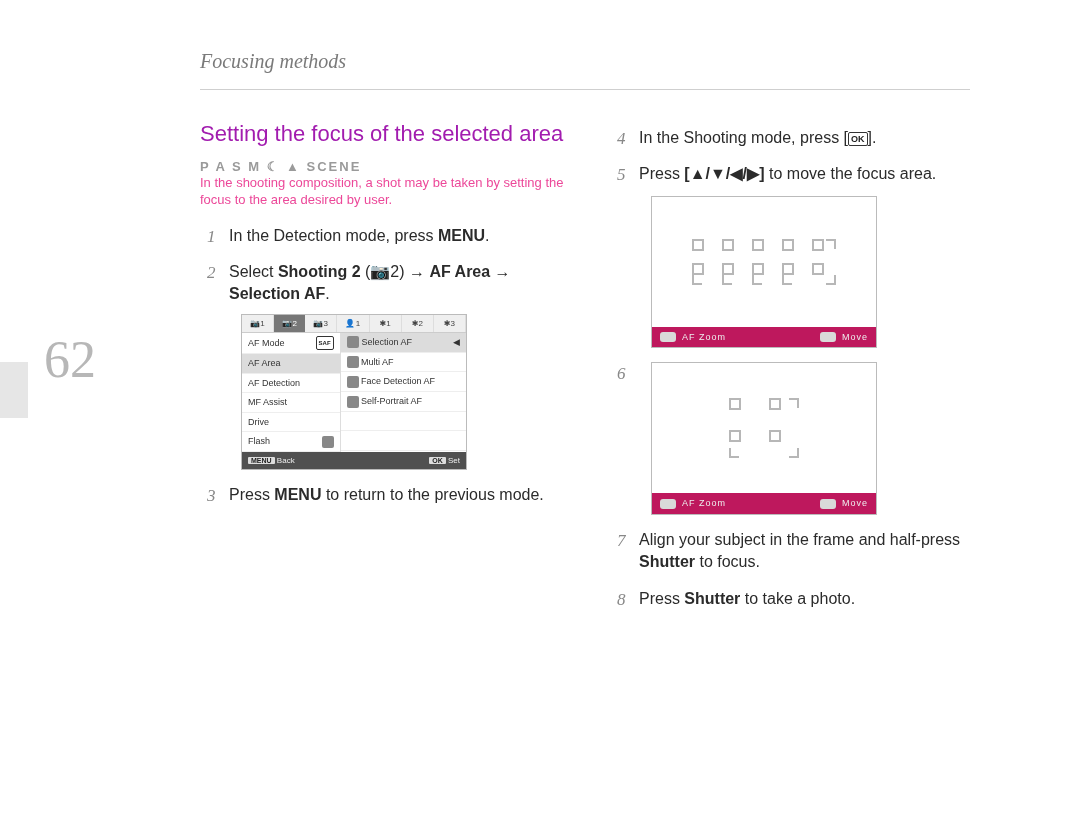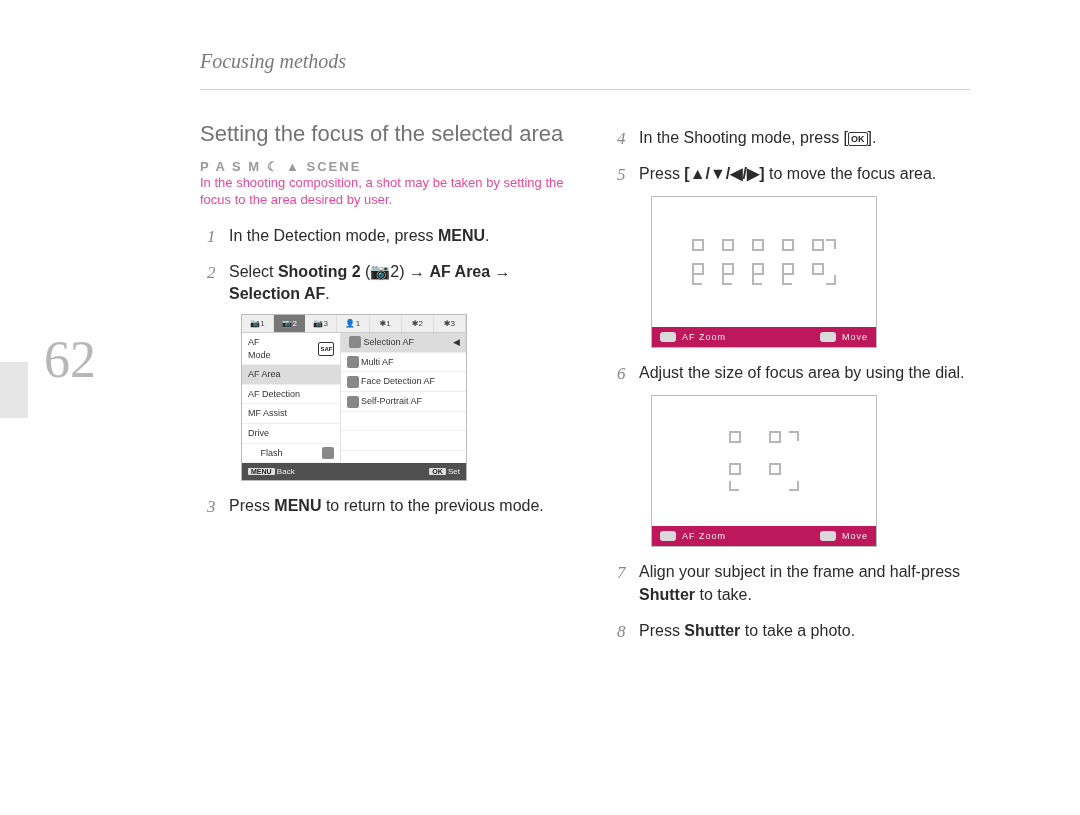--- a/index.html
+++ b/index.html
@@ -50,21 +50,21 @@
   .columns {
     margin-left: 60px;
     width: 780px;
     display: flex;
     gap: 40px;
   }
   .col { flex: 1 1 0; }
   h2 {
     font-size: 22px;
     font-weight: 400;
-    color: #737373;
+    color: #a21caf;
     margin: 0 0 10px 0;
     line-height: 1.3;
   }
   .mode-line {
     font-family: 'Arial Narrow', Arial, sans-serif;
     color: #9a9a9a;
     font-weight: bold;
     font-size: 13px;
     letter-spacing: 2px;
     margin-bottom: 0;
@@ -155,23 +155,22 @@
     padding: 3px 6px;
     border-bottom: 1px solid #eee;
     font-size: 9px;
   }
   .menu-left .menu-item.sel,
   .menu-right .menu-item.sel {
     background: #dcdcdc;
   }
   .menu-item.icon-right {
     display: flex;
-    justify-content: flex-end;
+    justify-content: space-between;
     align-items: center;
-    gap: 39px;
   }
   .mi-icon {
     width: 12px; height: 12px;
     background: #888;
     border-radius: 2px;
     display: inline-block;
     vertical-align: middle;
   }
   .menu-footer {
     display: flex;
@@ -357,21 +356,20 @@
             <div class="live-footer">
               <span class="ctl-icon"></span>
               <span>AF Zoom</span>
               <span class="sep"></span>
               <span class="ctl-icon"></span>
               <span>Move</span>
             </div>
           </div>
         </li>
         <li>
-          <span>Adjust the size of focus area by using the dial.</span>
 
           
           <div class="live-shot">
             <div class="live-canvas">
               <div class="af-brackets single">
                 <div class="b tl"></div>
                   <div class="b tr"></div>
                 <div class="b bl"></div>
                   <div class="b br"></div>
               </div>
@@ -379,21 +377,21 @@
             <div class="live-footer">
               <span class="ctl-icon"></span>
               <span>AF Zoom</span>
               <span class="sep"></span>
               <span class="ctl-icon"></span>
               <span>Move</span>
             </div>
           </div>
         </li>
         <li>
-          <span>Align your subject in the frame and half-press </span><b>Shutter</b><span> to take.</span>
+          <span>Align your subject in the frame and half-press </span><b>Shutter</b><span> to focus.</span>
         </li>
         <li>
           <span>Press </span><b>Shutter</b><span> to take a photo.</span>
         </li>
       </ol>
     </div>
 
   </div>
 </div>
 

